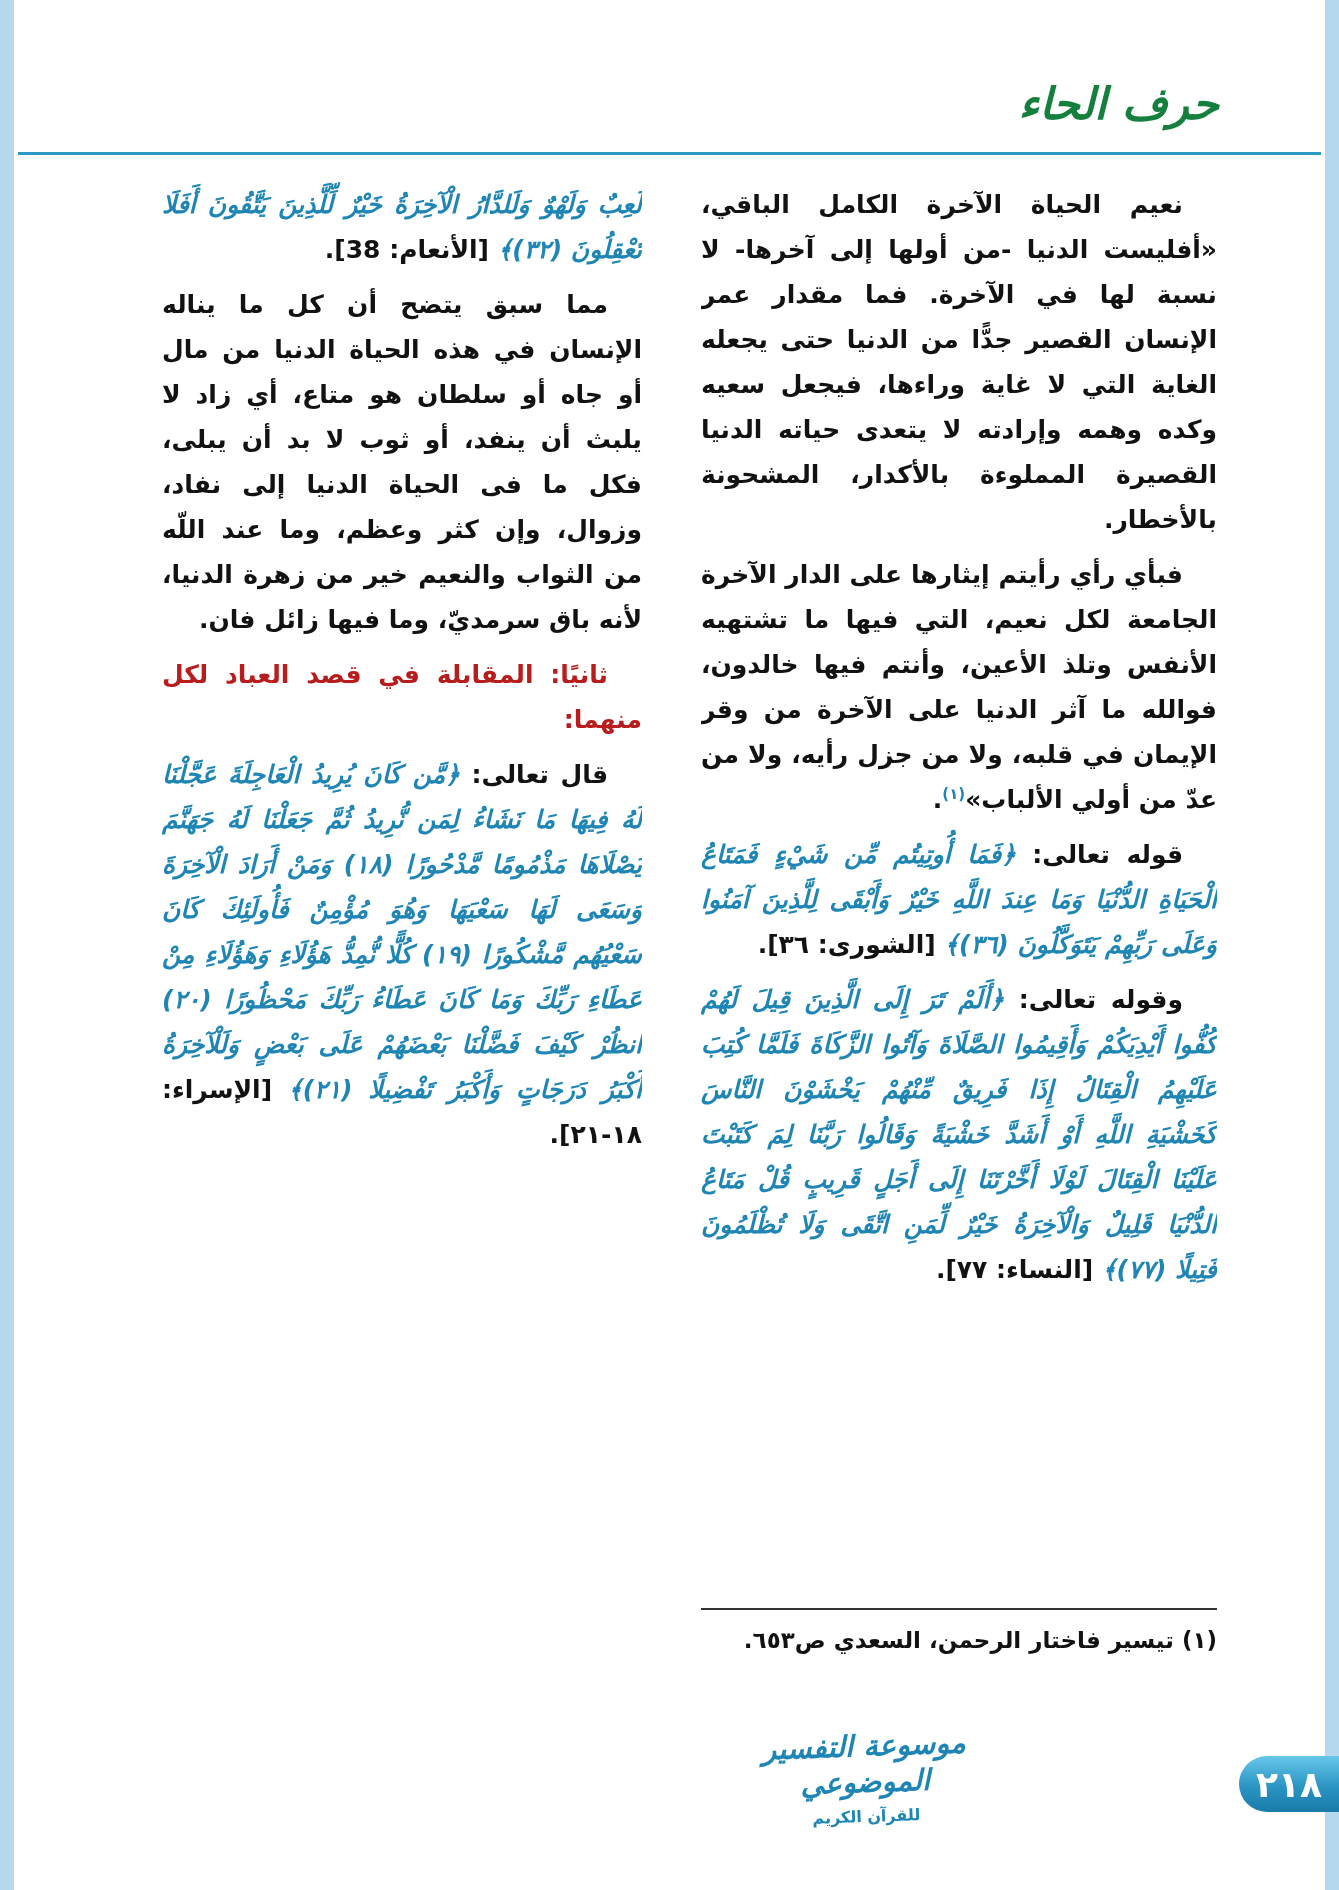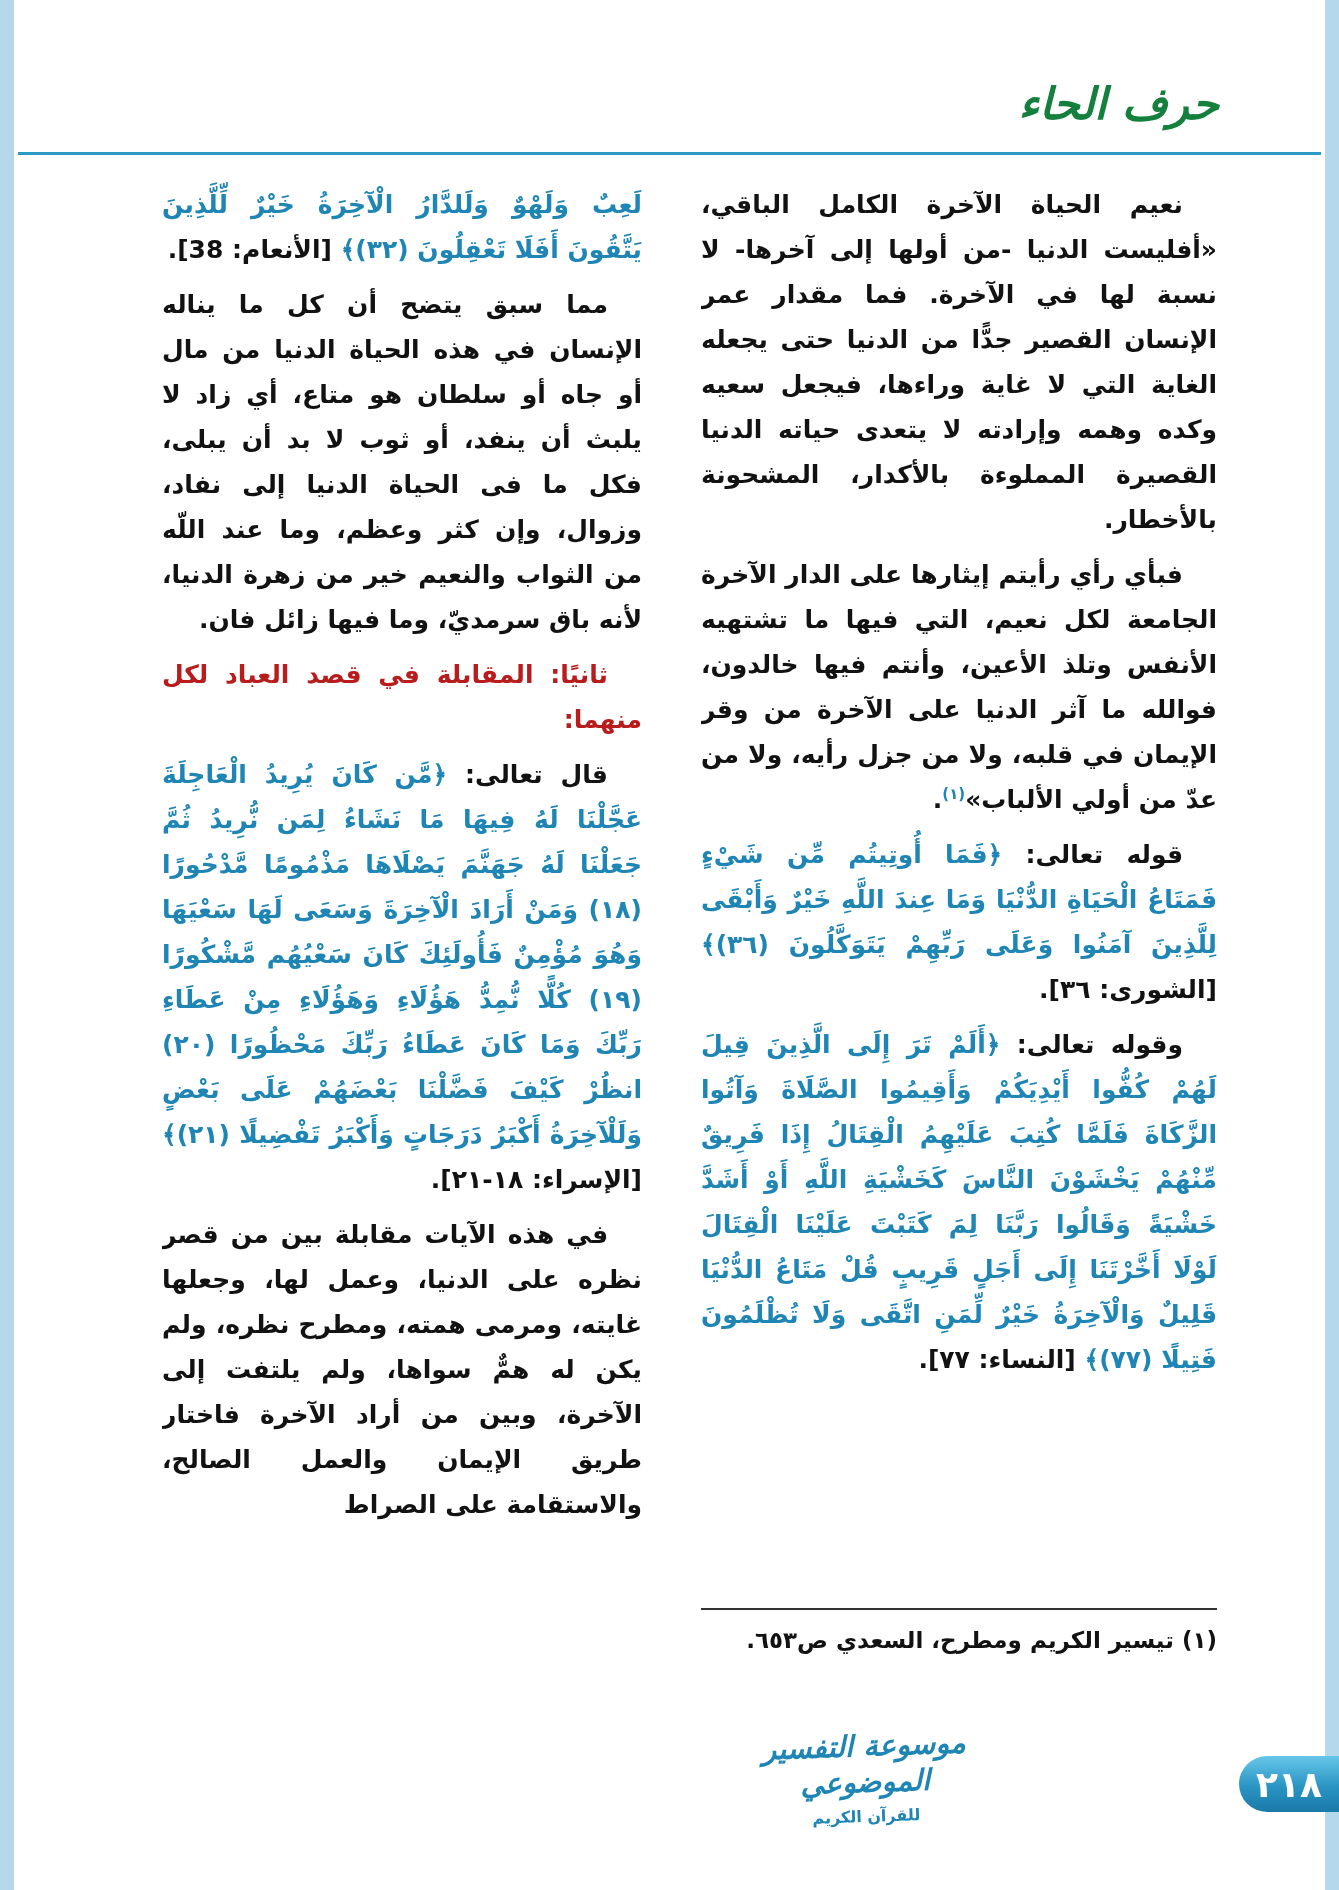--- a/index.html
+++ b/index.html
@@ -25,21 +25,21 @@
     position:absolute;top:182px;
     text-align:justify;
     color:#121212;
     font-size:25px;line-height:1.8;font-weight:bold;
     overflow:hidden;
   }
   .col-right{right:122px;width:516px;max-height:1418px;}
   .col-left{left:162px;width:480px;max-height:1535px;}
   .col p{margin:0 0 10px 0;text-indent:34px;}
   .col p.no-indent{text-indent:0;}
-  .quran{color:#1e85b5;}
+  .quran{color:#1e85b5;font-style:italic;}
   .ref{color:#121212;}
   .section-heading{color:#b91c1c;}
   .fn-sup{color:#1e85b5;font-size:15px;vertical-align:super;line-height:0;}
   .footnote-rule{position:absolute;top:1608px;right:122px;width:516px;height:2px;background:#333;}
   .footnote{
     position:absolute;top:1622px;right:122px;width:516px;
     font-size:23px;color:#121212;text-align:right;font-weight:bold;
     line-height:1.6;
   }
   .logo{
@@ -72,25 +72,24 @@
     <p class="body"><span>فبأي رأي رأيتم إيثارها على الدار الآخرة الجامعة لكل نعيم، التي فيها ما تشتهيه الأنفس وتلذ الأعين، وأنتم فيها خالدون، فوالله ما آثر الدنيا على الآخرة من وقر الإيمان في قلبه، ولا من جزل رأيه، ولا من عدّ من أولي الألباب»</span><sup class="fn-sup">(١)</sup><span>.</span></p>
     <p class="body"><span>قوله تعالى: </span><span class="quran">﴿فَمَا أُوتِيتُم مِّن شَيْءٍ فَمَتَاعُ الْحَيَاةِ الدُّنْيَا وَمَا عِندَ اللَّهِ خَيْرٌ وَأَبْقَى لِلَّذِينَ آمَنُوا وَعَلَى رَبِّهِمْ يَتَوَكَّلُونَ (٣٦)﴾</span><span class="ref"> [الشورى: ٣٦].</span></p>
     <p class="body"><span>وقوله تعالى: </span><span class="quran">﴿أَلَمْ تَرَ إِلَى الَّذِينَ قِيلَ لَهُمْ كُفُّوا أَيْدِيَكُمْ وَأَقِيمُوا الصَّلَاةَ وَآتُوا الزَّكَاةَ فَلَمَّا كُتِبَ عَلَيْهِمُ الْقِتَالُ إِذَا فَرِيقٌ مِّنْهُمْ يَخْشَوْنَ النَّاسَ كَخَشْيَةِ اللَّهِ أَوْ أَشَدَّ خَشْيَةً وَقَالُوا رَبَّنَا لِمَ كَتَبْتَ عَلَيْنَا الْقِتَالَ لَوْلَا أَخَّرْتَنَا إِلَى أَجَلٍ قَرِيبٍ قُلْ مَتَاعُ الدُّنْيَا قَلِيلٌ وَالْآخِرَةُ خَيْرٌ لِّمَنِ اتَّقَى وَلَا تُظْلَمُونَ فَتِيلًا (٧٧)﴾</span><span class="ref"> [النساء: ٧٧].</span></p>
   </div>
 
   <div class="col col-left">
     <p class="no-indent"><span class="quran">لَعِبٌ وَلَهْوٌ وَلَلدَّارُ الْآخِرَةُ خَيْرٌ لِّلَّذِينَ يَتَّقُونَ أَفَلَا تَعْقِلُونَ (٣٢)﴾</span><span class="ref"> [الأنعام: 38].</span></p>
     <p class="body">مما سبق يتضح أن كل ما يناله الإنسان في هذه الحياة الدنيا من مال أو جاه أو سلطان هو متاع، أي زاد لا يلبث أن ينفد، أو ثوب لا بد أن يبلى، فكل ما فى الحياة الدنيا إلى نفاد، وزوال، وإن كثر وعظم، وما عند اللّه من الثواب والنعيم خير من زهرة الدنيا، لأنه باق سرمديّ، وما فيها زائل فان.</p>
     <p class="section-heading">ثانيًا: المقابلة في قصد العباد لكل منهما:</p>
     <p class="body"><span>قال تعالى: </span><span class="quran">﴿مَّن كَانَ يُرِيدُ الْعَاجِلَةَ عَجَّلْنَا لَهُ فِيهَا مَا نَشَاءُ لِمَن نُّرِيدُ ثُمَّ جَعَلْنَا لَهُ جَهَنَّمَ يَصْلَاهَا مَذْمُومًا مَّدْحُورًا (١٨) وَمَنْ أَرَادَ الْآخِرَةَ وَسَعَى لَهَا سَعْيَهَا وَهُوَ مُؤْمِنٌ فَأُولَئِكَ كَانَ سَعْيُهُم مَّشْكُورًا (١٩) كُلًّا نُّمِدُّ هَؤُلَاءِ وَهَؤُلَاءِ مِنْ عَطَاءِ رَبِّكَ وَمَا كَانَ عَطَاءُ رَبِّكَ مَحْظُورًا (٢٠) انظُرْ كَيْفَ فَضَّلْنَا بَعْضَهُمْ عَلَى بَعْضٍ وَلَلْآخِرَةُ أَكْبَرُ دَرَجَاتٍ وَأَكْبَرُ تَفْضِيلًا (٢١)﴾</span><span class="ref"> [الإسراء: ١٨-٢١].</span></p>
-    <p class="body">في هذه الآيات مقابلة بين من قصر نظره على الدنيا، وعمل لها، وجعلها غايته، ومرمى همته، ومطرح نظره، ولم يكن له همٌّ سواها، ولم يلتفت إلى الآخرة، وبين من أراد الآخرة فاختار طريق الإيمان والعمل الصالح، والاستقامة على الصراط</p>
   </div>
 
   <div class="footnote-rule"></div>
-  <div class="footnote"><span>(١)</span> <span>تيسير الكريم ومطرح، السعدي ص٦٥٣.</span></div>
+  <div class="footnote"><span>(١)</span> <span>تيسير فاختار الرحمن، السعدي ص٦٥٣.</span></div>
 
   <div class="logo">
     <div class="logo-line1">موسوعة التفسير الموضوعي</div>
     <div class="logo-line2">للقرآن الكريم</div>
   </div>
 
   <div class="page-number">٢١٨</div>
 
 </div>
 

